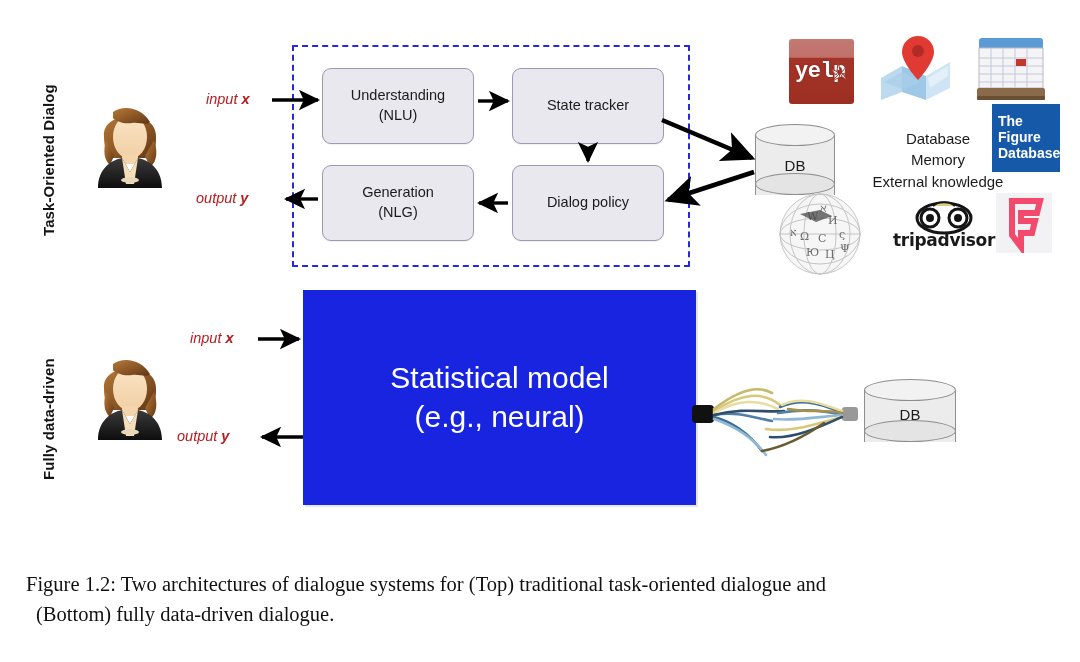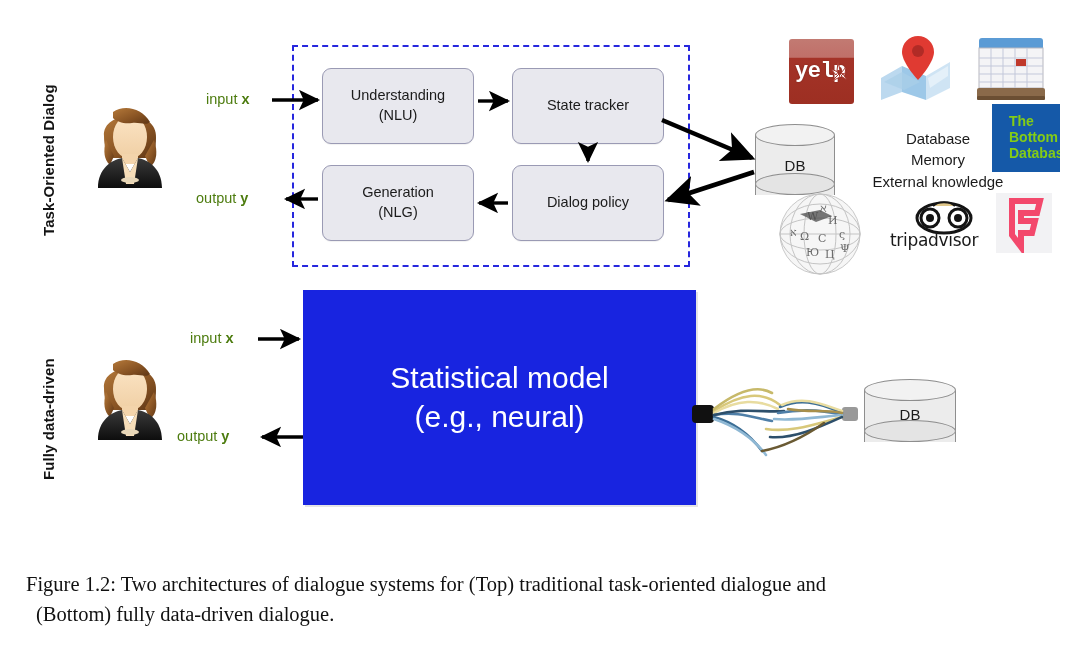--- a/index.html
+++ b/index.html
@@ -25,21 +25,21 @@
   #vlabel-top{left:40px;top:236px;}
   #vlabel-bottom{left:40px;top:480px;}
 
   
   .avatar{position:absolute;width:92px;height:92px;}
   #avatar-top{left:84px;top:96px;}
   #avatar-bottom{left:84px;top:348px;}
 
   
   .io-label{
-    position:absolute;font-size:14.5px;color:#4d7c0f;white-space:nowrap;
+    position:absolute;font-size:14.5px;color:#b91c1c;white-space:nowrap;font-style:italic;
   }
   .io-label b{font-weight:bold;}
   #io-input-top{left:206px;top:91px;}
   #io-output-top{left:196px;top:190px;}
   #io-input-bottom{left:190px;top:330px;}
   #io-output-bottom{left:177px;top:428px;}
 
   
   #dashed-box{
     position:absolute;left:292px;top:45px;width:398px;height:222px;
@@ -119,33 +119,34 @@
   }
   #logo-yelp .yelp-burst{
     position:absolute;right:5px;top:22px;width:20px;height:24px;
   }
 
   #logo-maps{left:878px;top:32px;width:76px;height:72px;}
   #logo-cal{left:975px;top:34px;width:72px;height:70px;}
   #logo-weather{left:992px;top:104px;width:68px;height:68px;
     background:#1559a8;overflow:hidden;}
   #logo-weather .wline{
-    position:absolute;left:17px;color:#84cc16;font-weight:bold;font-size:14px;
+    position:absolute;left:6px;color:#ffffff;font-weight:bold;font-size:14px;
     font-family:"Liberation Sans",sans-serif;line-height:1;
   }
   #logo-weather .w1{top:10px;}
   #logo-weather .w2{top:26px;}
   #logo-weather .w3{top:42px;}
 
   #logo-wikipedia{left:776px;top:190px;width:88px;height:88px;}
   #logo-tripadvisor{left:890px;top:200px;width:108px;height:56px;}
   #logo-tripadvisor .ta-word{
-    position:absolute;left:0;top:30px;width:108px;
+    position:absolute;left:0;top:30px;width:108px;text-align:center;
     font-size:17px;color:#1a1a1a;font-family:"DejaVu Sans",sans-serif;
     letter-spacing:-.3px;
+    font-weight:bold;
   }
   #logo-foursquare{left:996px;top:193px;width:56px;height:60px;background:#f2f2f4;}
 
   
   #cable{position:absolute;left:692px;top:365px;width:180px;height:100px;}
 
   
   #arrows{position:absolute;left:0;top:0;width:1080px;height:662px;pointer-events:none;}
 
   
@@ -302,21 +303,21 @@
       <line x1="40" y1="14" x2="40" y2="54"></line>
         <line x1="52" y1="14" x2="52" y2="54"></line>
     </g>
     <rect x="41" y="25" width="10" height="7" fill="#c0392b"></rect>
     <rect x="2" y="54" width="68" height="10" rx="2" fill="#8a6a4a"></rect>
     <rect x="2" y="62" width="68" height="4" rx="1" fill="#6b4f33"></rect>
   </svg>
 
   <div class="logo" id="logo-weather">
     <div class="wline w1">The</div>
-    <div class="wline w2">Bottom</div>
+    <div class="wline w2">Figure</div>
     <div class="wline w3">Database</div>
   </div>
 
   <svg class="logo" id="logo-wikipedia" viewBox="0 0 88 88">
     <circle cx="44" cy="44" r="40" fill="#f6f6f6" stroke="#c9c9c9"></circle>
     <g fill="none" stroke="#c4c4c4" stroke-width="1">
       <ellipse cx="44" cy="44" rx="40" ry="16"></ellipse>
       <ellipse cx="44" cy="44" rx="40" ry="30"></ellipse>
       <ellipse cx="44" cy="44" rx="16" ry="40"></ellipse>
       <ellipse cx="44" cy="44" rx="30" ry="40"></ellipse>

